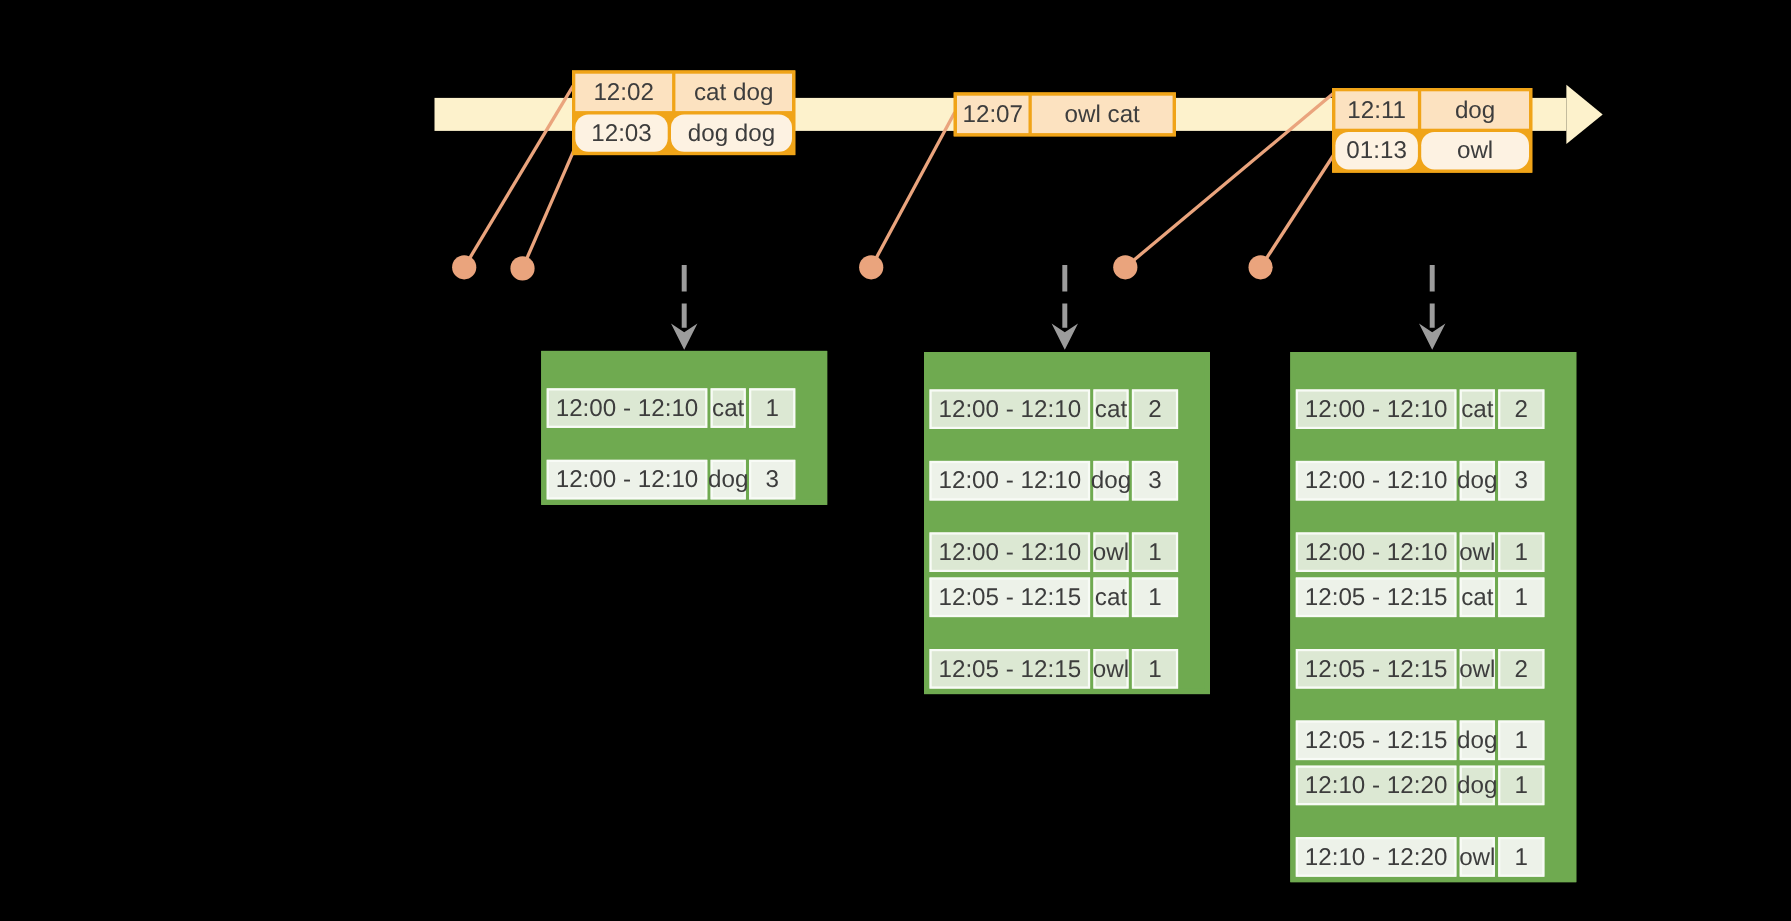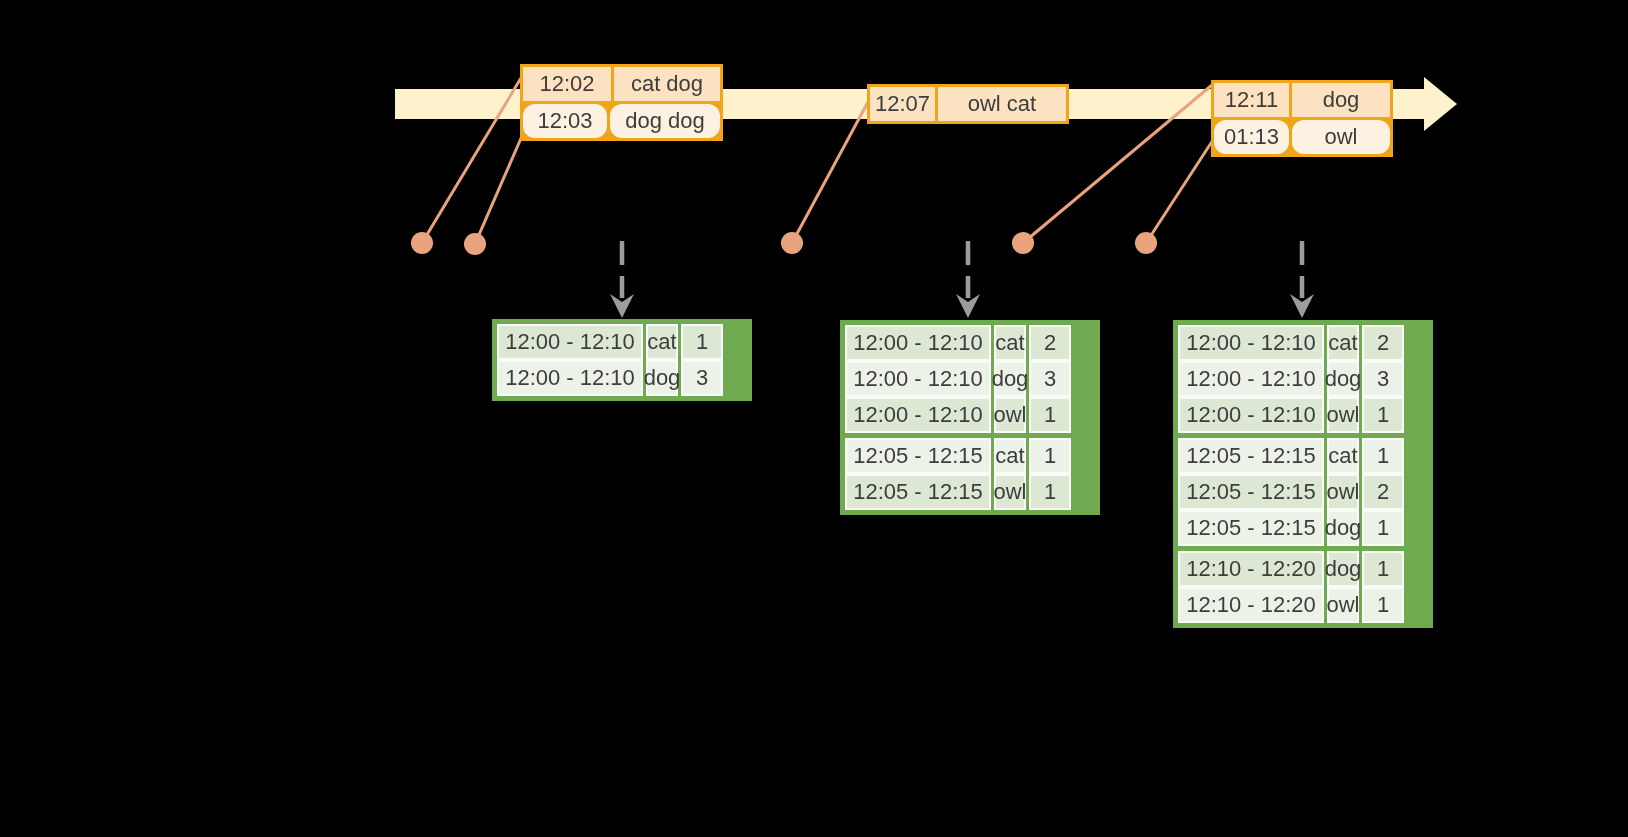--- a/index.html
+++ b/index.html
@@ -33,21 +33,21 @@
   .ecell.words{flex:1;}
   .erow.peach .ecell{background:var(--event-fill-dark,#fce2c0);}
   .erow.cream .ecell{background:var(--event-fill-light,#fdf2e2);border-radius:12px;}
 
   
   .gtable{
     position:absolute;box-sizing:border-box;width:260px;
     border:5px solid var(--result-border,#6faa50);
     background:var(--result-border,#6faa50);
   }
-  .grow{display:flex;gap:3px;}
+  .grow{display:flex;gap:3px;margin-top:29px;}
   .grow.newgroup{margin-top:5px;}
   .gcell{
     box-sizing:border-box;height:36px;
     border:2px solid var(--cell-divider,#f8fbf6);
     display:flex;align-items:center;justify-content:center;
     font-size:22px;color:var(--text,#3d3d3d);white-space:nowrap;
   }
   .gcell.window{width:146px;}
   .gcell.word{width:32px;}
   .gcell.count{width:42px;}

